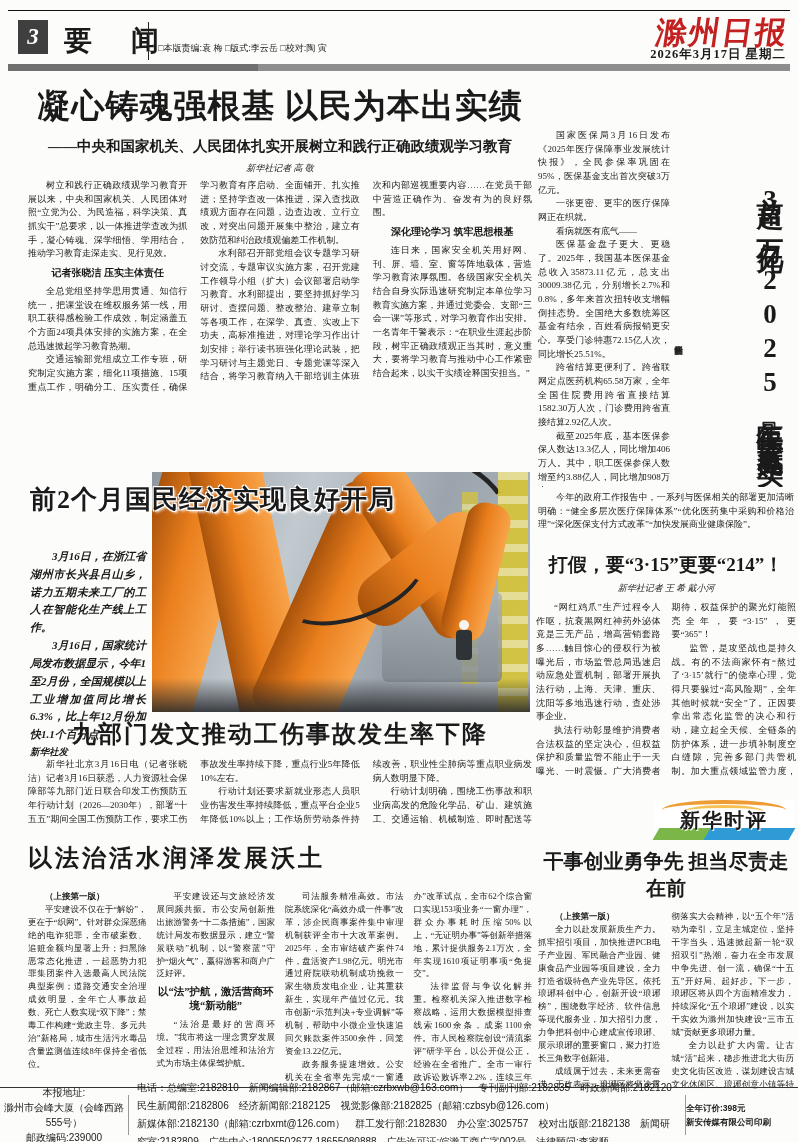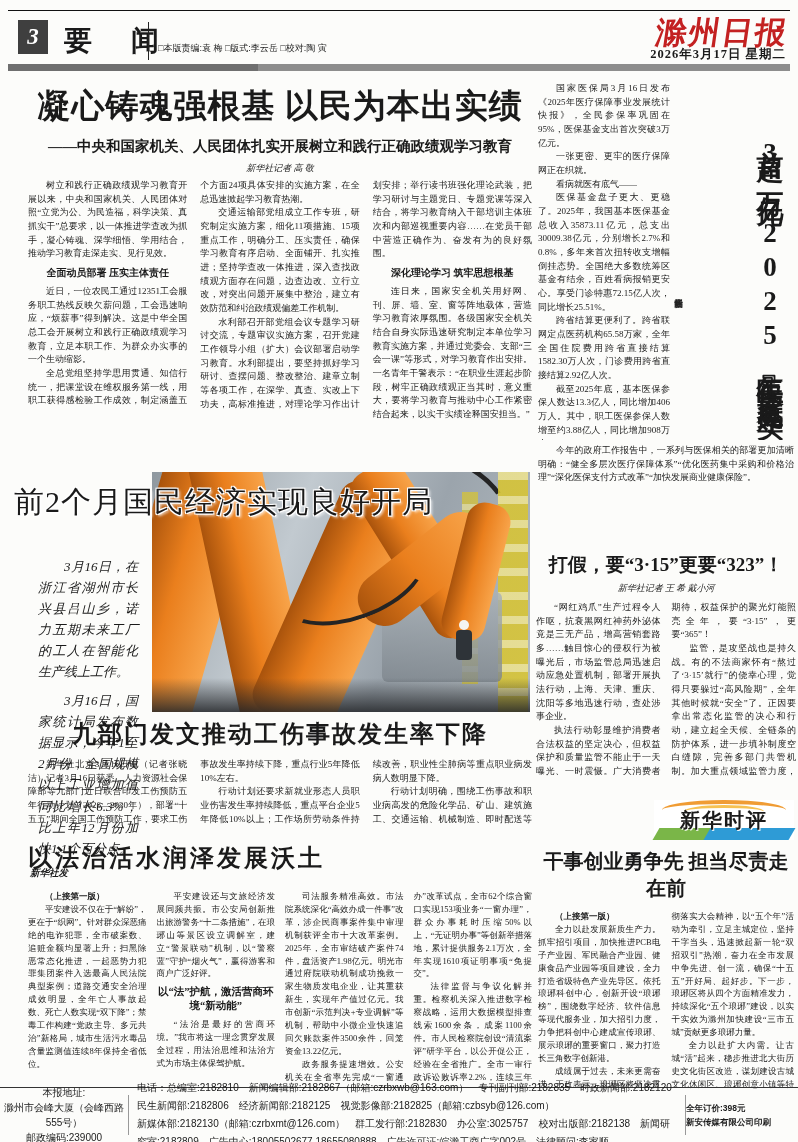--- a/index.html
+++ b/index.html
@@ -21,21 +21,21 @@
   .cols h4,.btext h4{margin:5px 0;text-align:center;font-size:10px;font-weight:bold;text-indent:0;}
   p.lede{font-weight:bold;}
   
   .lead{position:absolute;left:28px;top:82px;width:504px;}
   .lead h1{margin:2px 0 0;text-align:center;font-size:33px;font-weight:bold;letter-spacing:1px;}
   .lead h2{margin:8px 0 0;text-align:center;font-size:14.5px;font-weight:bold;}
   .lead .byline{margin:6px 0 4px;text-align:center;font-size:9px;font-style:italic;}
   .cols3{column-count:3;column-gap:13px;height:268px;overflow:hidden;}
   
   .ins{position:absolute;left:538px;top:82px;width:256px;}
-  .ins-top{display:flex;height:358px;overflow:hidden;}
+  .ins-top{display:flex;height:358px;overflow:hidden;margin-top:47px;}
   .ins-text{width:132px;overflow:hidden;}
   .ins-byline{writing-mode:vertical-rl;text-orientation:upright;font-size:8.5px;padding:210px 3px 0 3px;color:#222;}
   .ins-head{writing-mode:vertical-rl;text-orientation:upright;font-size:27px;font-weight:bold;line-height:1.85;
             letter-spacing:4px;padding-top:48px;flex:1;}
   .ins-bottom{margin-top:4px;height:90px;overflow:hidden;}
   
   .photo{position:absolute;left:152px;top:472px;width:378px;height:240px;overflow:hidden;
          background:linear-gradient(110deg,#8f989f,#c2cad0 35%,#9ba4ac 65%,#b4bcc1);}
   .photo .shape{position:absolute;}
   .arm{border-radius:18px;background:linear-gradient(90deg,#a9530c,#ea7f1d 45%,#f8a44a);} 
@@ -51,24 +51,24 @@
   .c2{left:200px;top:-20px;transform:rotate(20deg);}
   .c3{left:120px;top:60px;transform:rotate(160deg);border-width:4px;}
   .fence{right:2px;top:0;width:30px;height:100%;
          background:repeating-linear-gradient(0deg,#d9c52f 0 16px,#efe48e 16px 24px);opacity:.85;}
   .fence2{right:52px;top:20px;width:16px;height:80%;
           background:repeating-linear-gradient(0deg,#d9c52f 0 12px,#efe48e 12px 18px);opacity:.7;}
   .machin{left:230px;top:120px;width:120px;height:90px;background:linear-gradient(180deg,#aab2b8,#7d858c);border-radius:6px;opacity:.8;}
   .worker-body{right:58px;top:158px;width:16px;height:30px;background:#2e3338;border-radius:4px;}
   .worker-head{right:61px;top:148px;width:10px;height:10px;background:#f4f4f2;border-radius:50%;}
   .floor{left:0;bottom:0;width:100%;height:34px;background:linear-gradient(180deg,rgba(40,42,45,0),rgba(35,37,40,.85));}
-  .photo-title{position:absolute;left:14px;top:482px;z-index:5;font-size:30px;font-weight:normal;letter-spacing:1px;
+  .photo-title{position:absolute;left:30px;top:482px;z-index:5;font-size:26px;font-weight:bold;letter-spacing:1px;
        text-shadow:-1px -1px 0 #fff,1px -1px 0 #fff,-1px 1px 0 #fff,1px 1px 0 #fff,2px 2px 3px #fff;}
   .caption{position:absolute;left:30px;top:548px;width:116px;}
-  .caption p{margin:8px;text-indent:2em;font-size:13px;line-height:1.62;text-align:justify;font-style:italic;}
+  .caption p{margin:0;text-indent:2em;font-size:11px;line-height:1.62;text-align:justify;font-style:italic;font-weight:bold;}
   .credit{margin-top:2px;text-align:left;font-size:9.5px;font-weight:bold;font-style:italic;}
   
   .gs{position:absolute;left:28px;top:718px;width:504px;}
   .gs h3{margin:0 0 8px;text-align:center;font-size:24px;font-weight:bold;letter-spacing:2px;}
   .cols3b{column-count:3;column-gap:13px;height:80px;overflow:hidden;}
   
   .dj{position:absolute;left:536px;top:538px;width:260px;}
   .dj h3{margin:14px 0 2px;text-align:center;font-size:19px;font-weight:bold;}
   .dj .byline{text-align:center;font-size:9px;font-style:italic;margin:4px 0 6px;}
   .cols2{column-count:2;column-gap:11px;height:188px;overflow:hidden;}
@@ -112,22 +112,21 @@
   <div class="mast">滁州日报</div>
   <div class="date">2026年3月17日 星期二</div>
   <div class="hbar"></div>
 
   <div class="lead">
     <h1>凝心铸魂强根基 以民为本出实绩</h1>
     <h2>——中央和国家机关、人民团体扎实开展树立和践行正确政绩观学习教育</h2>
     <div class="byline">新华社记者 高 敬</div>
     <div class="cols cols3">
         <p>树立和践行正确政绩观学习教育开展以来，中央和国家机关、人民团体对照“立党为公、为民造福，科学决策、真抓实干”总要求，以一体推进学查改为抓手，凝心铸魂、深学细悟、学用结合，推动学习教育走深走实、见行见效。</p>
-        <h4>全面动员部署 压实主体责任</h4>
-        <p>近日，一位农民工通过12351工会服务职工热线反映欠薪问题，工会迅速响应，“烦薪事”得到解决。这是中华全国总工会开展树立和践行正确政绩观学习教育，立足本职工作、为群众办实事的一个生动缩影。</p>
+        <h4>记者张晓洁 压实主体责任</h4>
         <p>全总党组坚持学思用贯通、知信行统一，把课堂设在维权服务第一线，用职工获得感检验工作成效，制定涵盖五个方面24项具体安排的实施方案，在全总迅速掀起学习教育热潮。</p>
         <p>交通运输部党组成立工作专班，研究制定实施方案，细化11项措施、15项重点工作，明确分工、压实责任，确保学习教育有序启动、全面铺开、扎实推进；坚持学查改一体推进，深入查找政绩观方面存在问题，边查边改、立行立改，对突出问题开展集中整治，建立有效防范和纠治政绩观偏差工作机制。</p>
         <p>水利部召开部党组会议专题学习研讨交流，专题审议实施方案，召开党建工作领导小组（扩大）会议部署启动学习教育。水利部提出，要坚持抓好学习研讨、查摆问题、整改整治、建章立制等各项工作，在深学、真查、实改上下功夫，高标准推进，对理论学习作出计划安排；举行读书班强化理论武装，把学习研讨与主题党日、专题党课等深入结合，将学习教育纳入干部培训主体班次和内部巡视重要内容……在党员干部中营造正确作为、奋发有为的良好氛围。</p>
         <h4>深化理论学习 筑牢思想根基</h4>
         <p>连日来，国家安全机关用好网、刊、屏、墙、室、窗等阵地载体，营造学习教育浓厚氛围。各级国家安全机关结合自身实际迅速研究制定本单位学习教育实施方案，并通过党委会、支部“三会一课”等形式，对学习教育作出安排。一名青年干警表示：“在职业生涯起步阶段，树牢正确政绩观正当其时，意义重大，要将学习教育与推动中心工作紧密结合起来，以实干实绩诠释国安担当。”</p>
       </div>
   </div>
 
   <div class="ins">
     <div class="ins-top">
@@ -176,42 +175,42 @@
   <div class="gs">
     <h3>九部门发文推动工伤事故发生率下降</h3>
     <div class="cols cols3b">
         <p>新华社北京3月16日电（记者张晓洁）记者3月16日获悉，人力资源社会保障部等九部门近日联合印发工伤预防五年行动计划（2026—2030年），部署“十五五”期间全国工伤预防工作，要求工伤事故发生率持续下降，重点行业5年降低10%左右。</p>
         <p>行动计划还要求新就业形态人员职业伤害发生率持续降低，重点平台企业5年降低10%以上；工作场所劳动条件持续改善，职业性尘肺病等重点职业病发病人数明显下降。</p>
         <p>行动计划明确，围绕工伤事故和职业病高发的危险化学品、矿山、建筑施工、交通运输、机械制造、即时配送等重点行业企业开展工伤预防，把重点行业企业主要负责人、分管负责人、安全健康管理部门主要负责人和一线班组长等作为重点对象，将上下班交通事故伤害、突发疾病死亡视同工伤作为重点情形。</p>
       </div>
   </div>
 
   <div class="dj">
-    <h3>打假，要“3·15”更要“323”！</h3>
+    <h3>打假，要“3·15”更要“214”！</h3>
     <div class="byline">新华社记者 王 希 戴小河</div>
     <div class="cols cols2">
         <p>“网红鸡爪”生产过程令人作呕，抗衰黑网红神药外泌体竟是三无产品，增高营销套路多……触目惊心的侵权行为被曝光后，市场监管总局迅速启动应急处置机制，部署开展执法行动，上海、天津、重庆、沈阳等多地迅速行动，查处涉事企业。</p>
         <p>执法行动彰显维护消费者合法权益的坚定决心，但权益保护和质量监管不能止于一天曝光、一时震慑。广大消费者期待，权益保护的聚光灯能照亮全年，要“3·15”，更要“365”！</p>
         <p>监管，是攻坚战也是持久战。有的不法商家怀有“熬过了‘3·15’就行”的侥幸心理，觉得只要躲过“高风险期”，全年其他时候就“安全”了。正因要拿出常态化监管的决心和行动，建立起全天候、全链条的防护体系，进一步填补制度空白缝隙，完善多部门共管机制。加大重点领域监管力度，对不法商家“打游击战”“一锤子买卖”等行为绝不姑息。</p>
       </div>
     <div class="xh-logo">
       <div class="xh-arc"></div>
       <div class="xh-arc2"></div>
       <div class="xh-green"></div>
       <div class="xh-blue"></div>
       <div class="xh-text">新华时评</div>
     </div>
   </div>
 
   <div class="fz">
     <h3>以法治活水润泽发展沃土</h3>
     <div class="cols cols4">
         <p class="lede">（上接第一版）</p>
         <p>平安建设不仅在于“解纷”，更在于“织网”。针对群众深恶痛绝的电诈犯罪，全市破案数、追赃金额均显著上升；扫黑除恶常态化推进，一起恶势力犯罪集团案件入选最高人民法院典型案例；道路交通安全治理成效明显，全年亡人事故起数、死亡人数实现“双下降”；禁毒工作构建“党政主导、多元共治”新格局，城市生活污水毒品含量监测值连续8年保持全省低位。</p>
-        <p>平安建设还与文旅经济发展同频共振。市公安局创新推出旅游警务“十二条措施”，在琅琊山等景区设立调解室，建立“警景联动”机制，以“警察蓝”守护“烟火气”，赢得游客和商户广泛好评。</p>
+        <p>平安建设还与文旅经济发展同频共振。市公安局创新推出旅游警务“十二条措施”，国家统计局发布数据显示，建立“警景联动”机制，以“警察蓝”守护“烟火气”，赢得游客和商户广泛好评。</p>
         <h4>以“法”护航，激活营商环境“新动能”</h4>
         <p>“法治是最好的营商环境。”我市将这一理念贯穿发展全过程，用法治思维和法治方式为市场主体保驾护航。</p>
         <p>司法服务精准高效。市法院系统深化“高效办成一件事”改革，涉企民商事案件集中审理机制获评全市十大改革案例。2025年，全市审结破产案件74件，盘活资产1.98亿元。明光市通过府院联动机制成功挽救一家生物质发电企业，让其重获新生，实现年产值过亿元。我市创新“示范判决+专业调解”等机制，帮助中小微企业快速追回欠账款案件3500余件，回笼资金13.22亿元。</p>
         <p>政务服务提速增效。公安机关在全省率先完成“一窗通办”改革试点，全市62个综合窗口实现153项业务“一窗办理”，群众办事耗时压缩50%以上，“无证明办事”等创新举措落地，累计提供服务2.1万次，全年实现1610项证明事项“免提交”。</p>
         <p>法律监督与争议化解并重。检察机关深入推进数字检察战略，运用大数据模型排查线索1600余条，成案1100余件。市人民检察院创设“清流案评”研学平台，以公开促公正，经验在全省推广。全市一审行政诉讼败诉率2.2%，连续三年保持全省最低，行政机关负责人出庭应诉率保持100%，充分彰显法治政府建设的成色。</p>
       </div>
   </div>
 
   <div class="gan">
     <h3>干事创业勇争先 担当尽责走在前</h3>

